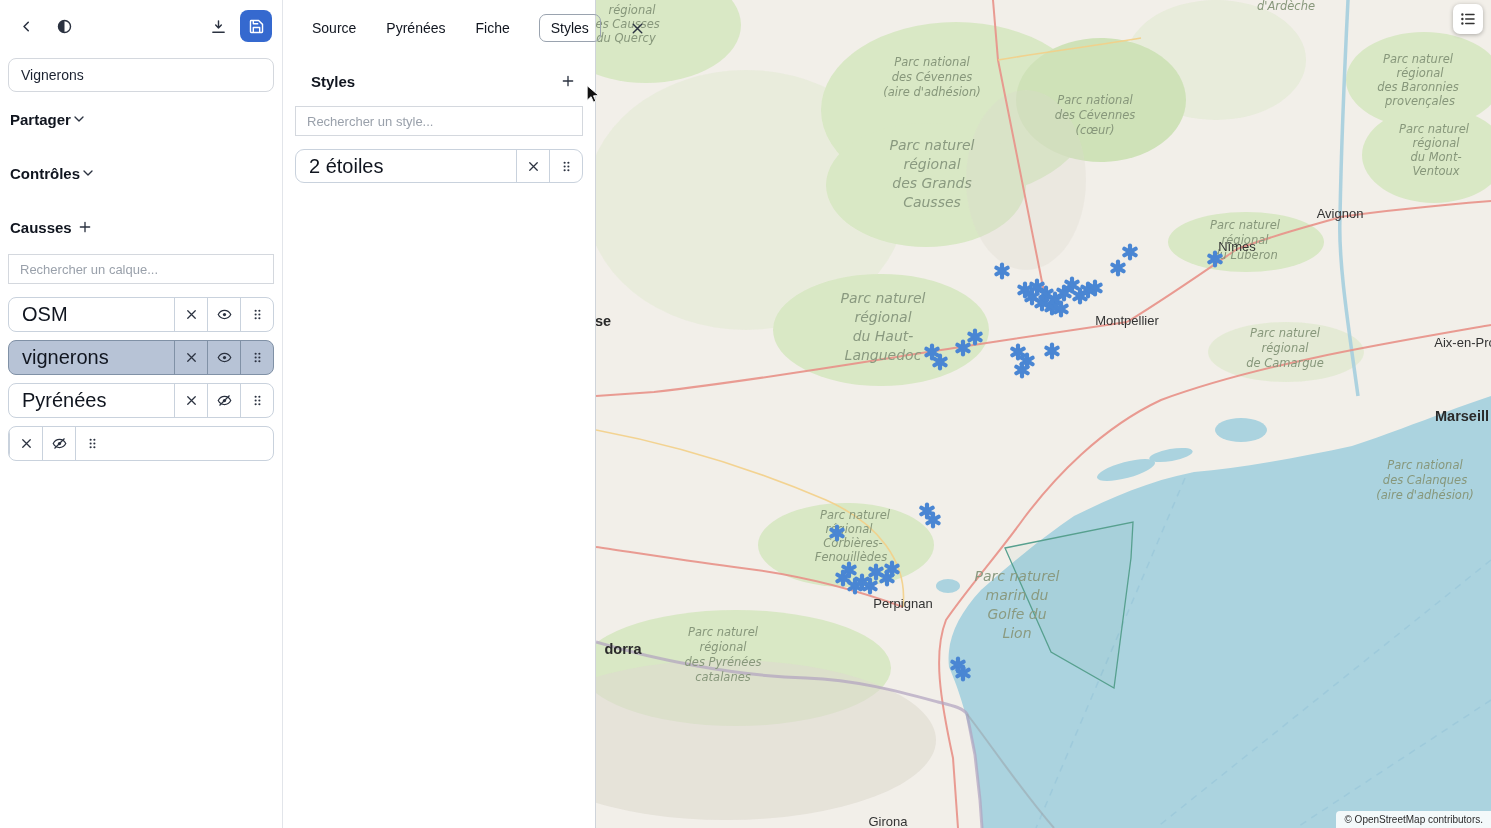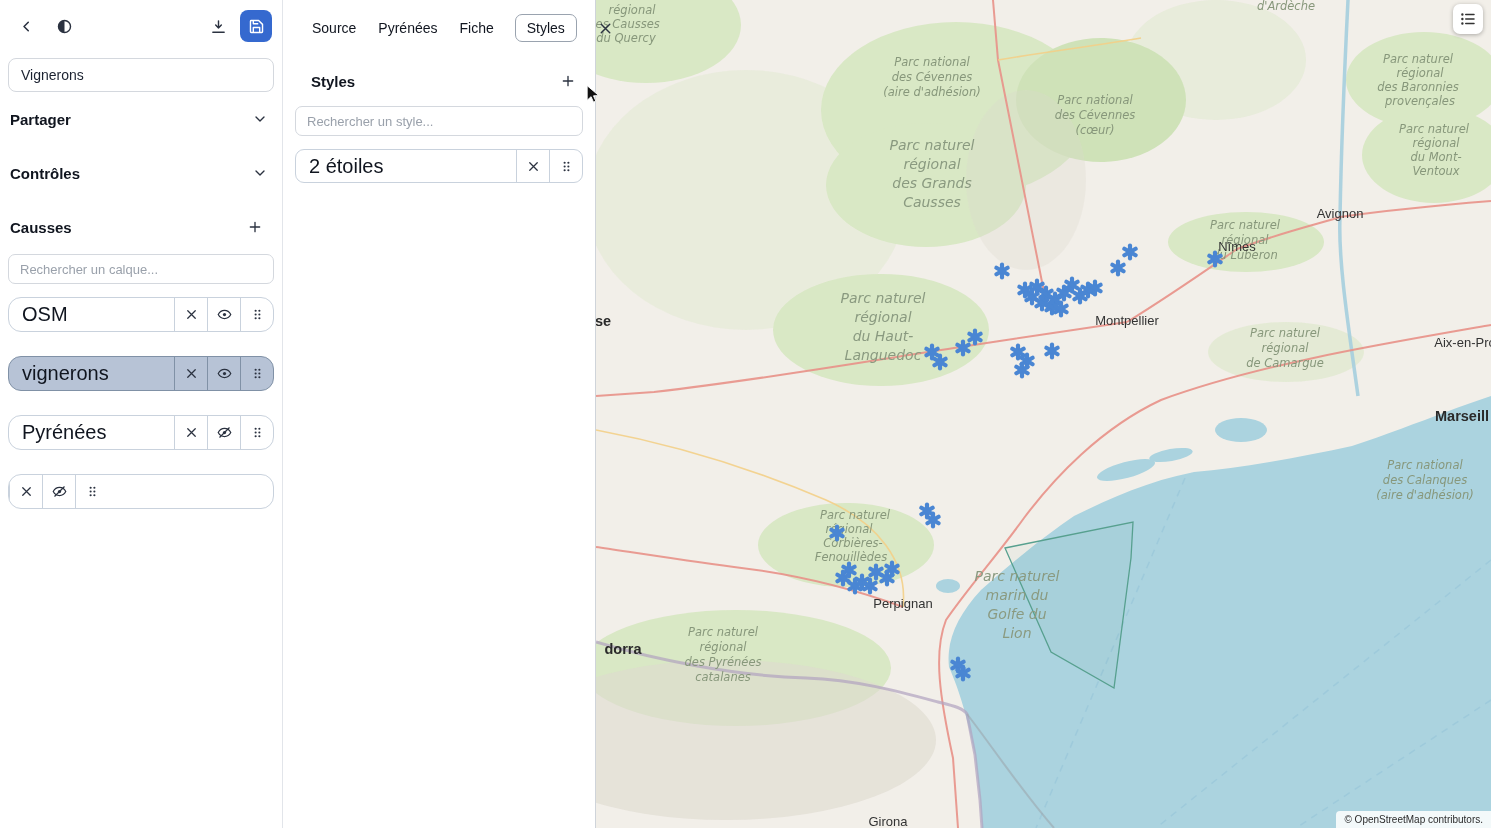--- a/index.html
+++ b/index.html
@@ -12,37 +12,37 @@
   
   .sidebar{width:283px;min-width:283px;background:#fff;border-right:1px solid #e2e5ea;padding:8px;display:flex;flex-direction:column;z-index:3}
   .toolbar{display:flex;align-items:center;gap:6px;padding:2px 2px 0}
   .icon-btn{width:32px;height:32px;border:none;background:transparent;border-radius:8px;display:flex;align-items:center;justify-content:center;color:#2b3240;cursor:pointer}
   .icon-btn svg{width:17px;height:17px}
   .icon-btn.primary{background:var(--accent)}
   .spacer{flex:1}
   .mini-btn{width:26px;height:26px;border:none;background:transparent;display:flex;align-items:center;justify-content:center;color:#2b3240;cursor:pointer}
   .mini-btn svg{width:16px;height:16px}
   .title-input{margin-top:16px;width:100%;height:34px;border:1px solid #d4d8de;border-radius:8px;padding:0 12px;font-size:14px;color:#1b2230;outline:none;font-family:inherit;background:#fff}
-  .section-row{display:flex;align-items:center;justify-content:space-between;height:54px;padding:0 6px 0 2px;cursor:pointer}
+  .section-row{display:flex;align-items:center;height:54px;padding:0 6px 0 2px;cursor:pointer}
   .section-label{font-weight:600;font-size:15px;color:#10151f}
   .chev{display:flex;color:#2b3240}
   .chev svg{width:16px;height:16px}
-  .search-input{width:100%;height:30px;border:1px solid #d4d8de;border-radius:7px;padding:0 11px;font-size:13px;color:#1b2230;outline:none;font-family:inherit;background:#fff}
+  .search-input{width:100%;height:30px;border:1px solid #d4d8de;border-radius:0;padding:0 11px;font-size:13px;color:#1b2230;outline:none;font-family:inherit;background:#fff}
   .search-input::placeholder{color:#9aa1ab}
   .layer-list{margin-top:13px}
-  .layer-row{display:flex;align-items:stretch;height:35px;border:1px solid #c9d2dd;border-radius:13px;margin-bottom:24px;overflow:hidden;background:#fff}
+  .layer-row{display:flex;align-items:stretch;height:35px;border:1px solid #c9d2dd;border-radius:8px;margin-bottom:8px;overflow:hidden;background:#fff}
   .layer-row.selected{background:var(--sel-bg);border-color:var(--sel-border)}
   .layer-row.selected .layer-cell{border-left-color:var(--sel-border)}
   .layer-name{flex:1;display:flex;align-items:center;padding-left:13px;font-size:20px;color:#10151f;white-space:nowrap}
   .layer-cell{width:33px;display:flex;align-items:center;justify-content:center;border:none;border-left:1px solid #c9d2dd;background:transparent;cursor:pointer;color:#2b3240;padding:0}
   .layer-cell svg{width:15px;height:15px}
 
   
   .panel{width:313px;min-width:313px;background:#fff;border-right:1px solid #cfd4da;padding:10px 12px;display:flex;flex-direction:column;z-index:2}
-  .tabs{display:flex;align-items:center;gap:20px;padding:4px 0 8px 16px}
+  .tabs{display:flex;align-items:center;gap:28px;padding:4px 0 8px 16px}
   .tab{font-size:14px;color:#10151f;cursor:pointer;padding:5px 0;border:1px solid transparent;white-space:nowrap}
   .tab.active{border:1px solid #9aa3af;border-radius:7px;padding:5px 11px}
   .tab-close{margin-left:auto;width:28px;height:28px}
   .panel-heading-row{display:flex;align-items:center;justify-content:space-between;padding:18px 2px 12px 16px}
   .panel-heading{font-size:15px;font-weight:600;color:#10151f}
   .style-row{display:flex;align-items:stretch;height:34px;border:1px solid #c9d2dd;border-radius:9px;margin-top:13px;overflow:hidden;background:#fff}
 
   
   .map{flex:1;position:relative;overflow:hidden;background:var(--land)}
   #map-svg{position:absolute;left:0;top:0}

